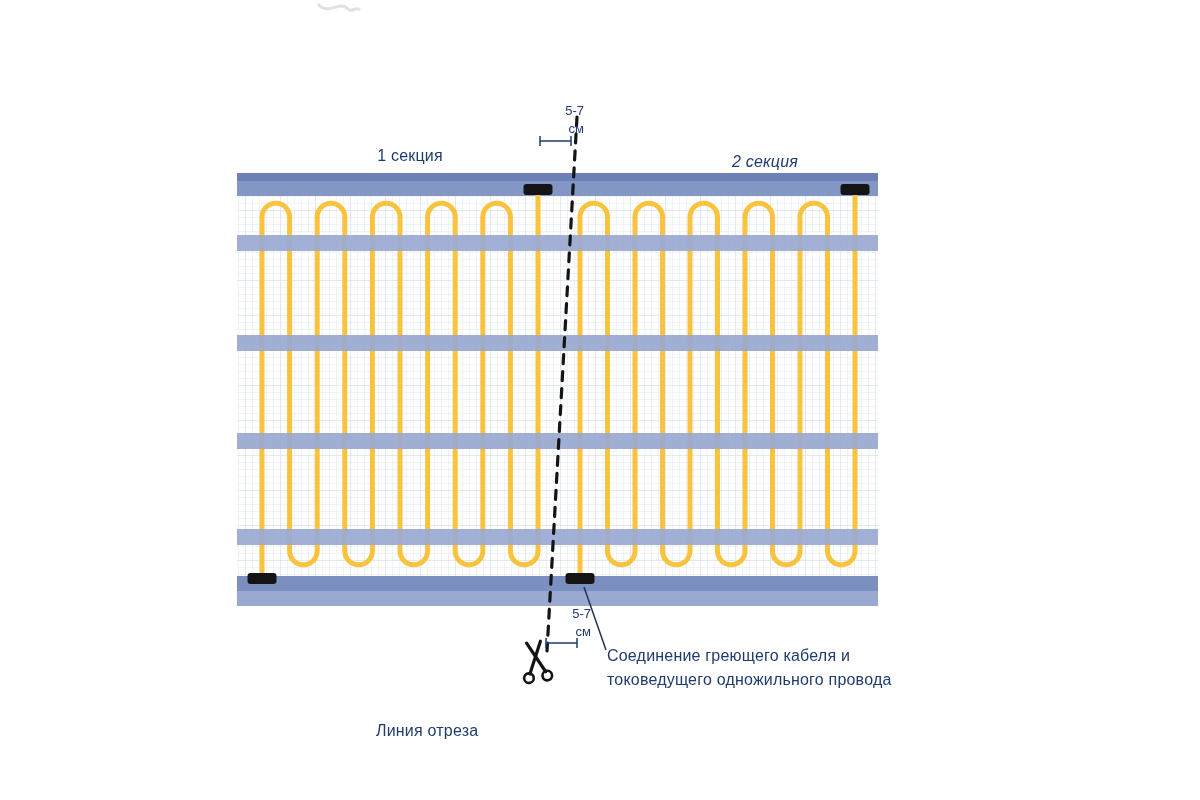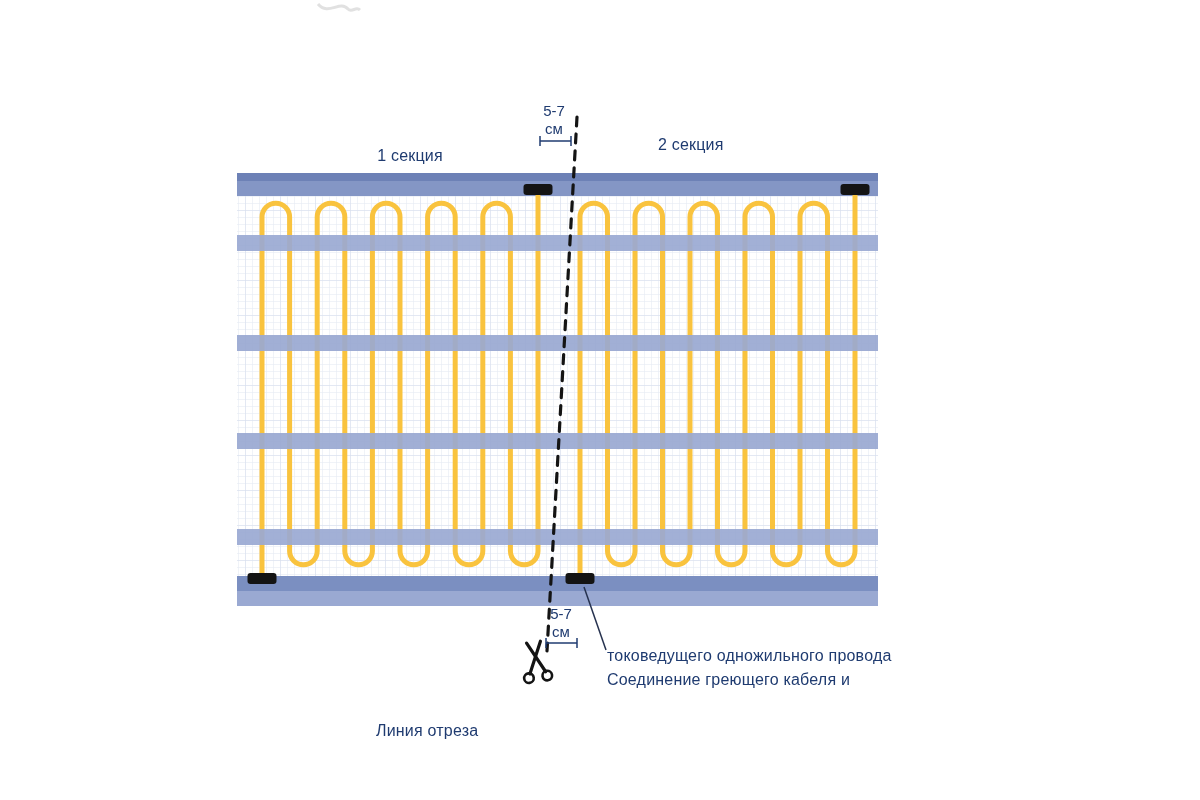--- a/index.html
+++ b/index.html
@@ -11,21 +11,21 @@
     --grid:#E2E7F1;
     --text:#1F3B70;
     --ink:#141414;
   }
   html,body{margin:0;padding:0;background:#ffffff;}
   body{font-family:"Liberation Sans", sans-serif;}
   .canvas{position:relative;width:1200px;height:800px;background:#ffffff;overflow:hidden;}
   .canvas > svg{position:absolute;left:0;top:0;}
   .label{position:absolute;color:var(--text);font-size:16px;letter-spacing:.2px;white-space:nowrap;}
   .note{line-height:24px;}
-  .dim-text{position:absolute;width:60px;text-align:center;font-size:15px;line-height:18px;color:var(--text);}
+  .dim-text{position:absolute;width:60px;text-align:right;font-size:13px;line-height:18px;color:var(--text);}
   .grid-line{stroke:var(--grid);stroke-width:1;}
   .grid-line-major{stroke:#D5DDED;stroke-width:1;}
   .band-main{fill:var(--band);}
   .band-dark{fill:var(--band-dark);}
   .band-mid{fill:var(--band-mid);}
   .band-strap{fill:var(--strap);}
   .cable{fill:none;stroke:var(--cable);stroke-width:5;stroke-linecap:round;}
   .connector{fill:var(--ink);}
   .cut{stroke:var(--ink);stroke-width:3.2;stroke-dasharray:9 8;stroke-linecap:round;}
   .dim-stroke line{stroke:var(--text);stroke-width:1.5;}
@@ -93,32 +93,32 @@
     <g transform="rotate(-8 536 660)">
       <line x1="529" y1="642" x2="544" y2="673" class="sciss"></line>
       <line x1="543" y1="642" x2="528" y2="673" class="sciss"></line>
       <circle cx="526.5" cy="677" r="4.8" class="sciss-handle"></circle>
       <circle cx="545" cy="677" r="4.8" class="sciss-handle"></circle>
     </g>
   </svg>
 
   <div class="label" style="left:340px;top:147px;width:140px;text-align:center;">1 секция</div>
 
-  <div class="label" style="left:658px;top:136px;width:140px;text-align:left;">2 секция</div>
+  <div class="label" style="left:658px;top:153px;width:140px;text-align:right;font-style:italic;">2 секция</div>
 
   <div class="dim-text" style="left:524px;top:102px;">
     <div>5-7</div>
     <div>см</div>
   </div>
 
   <div class="dim-text" style="left:531px;top:605px;">
     <div>5-7</div>
     <div>см</div>
   </div>
 
   <div class="label" style="left:376px;top:674px;margin-top:48px;">Линия отреза</div>
 
   <div class="label note" style="left:607px;top:644px;">
+    <div>Соединение греющего кабеля и</div>
     <div>токоведущего одножильного провода</div>
-    <div>Соединение греющего кабеля и</div>
   </div>
 
 </div>
 
 </body></html>

